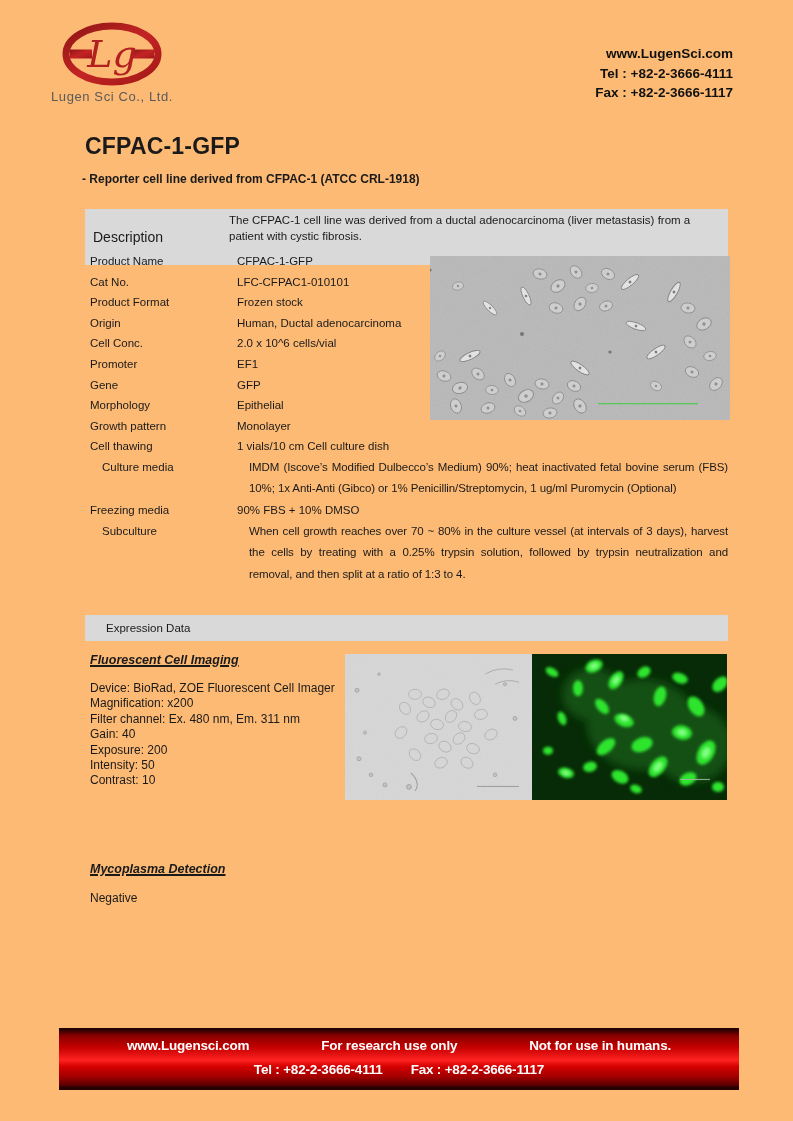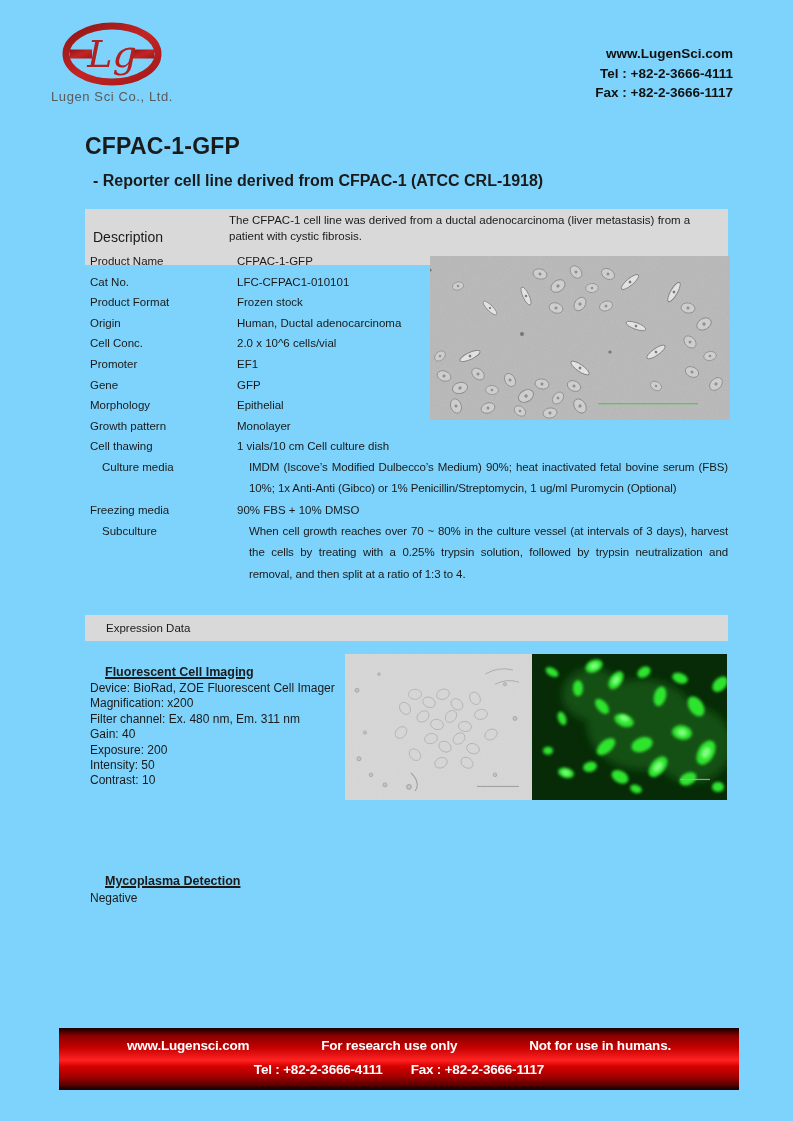--- a/index.html
+++ b/index.html
@@ -3,36 +3,36 @@
 <meta charset="utf-8">
 <style>
   * { margin: 0; padding: 0; box-sizing: border-box; }
   html, body { background: #ffffff; }
   body { font-family: "Liberation Sans", sans-serif; color: #1a1a1a; }
   .page {
     position: relative;
     width: 793px;
     height: 1121px;
     margin: 0 auto;
-    background: #7dd3fc;
+    background: #fdba74;
     overflow: hidden;
   }
   
   .logo-block { position: absolute; left: 46px; top: 22px; width: 132px; text-align: center; }
   .logo-mark { display: block; margin: 0 auto; }
   .company-name {
     margin-top: 1px; font-size: 13px; color: #5a5a5a; letter-spacing: .6px; white-space: nowrap;
   }
   .contact-block {
     position: absolute; right: 60px; top: 44px; text-align: right;
     font-size: 13.5px; font-weight: bold; line-height: 19.5px; color: #111;
   }
   
   .page-title { position: absolute; left: 85px; top: 133px; font-size: 23px; font-weight: bold; letter-spacing: .2px; }
-  .page-subtitle { position: absolute; left: 93px; top: 172px; font-size: 16px; font-weight: bold; }
+  .page-subtitle { position: absolute; left: 82px; top: 172px; font-size: 12px; font-weight: bold; }
   
   .description-row {
     position: absolute; left: 85px; top: 209px; width: 643px; min-height: 39px;
     background: #d9d9d9; display: flex;
   }
   .description-row .desc-label { width: 144px; padding-left: 8px; align-self: center; font-size: 14px; }
   .description-row .desc-text { flex: 1; padding: 4px 8px 21px 0; font-size: 11.5px; line-height: 15.5px; }
   
   .specs { position: absolute; left: 85px; top: 251px; width: 643px; font-size: 11.5px; }
   .spec-row { display: flex; }
@@ -45,22 +45,22 @@
   .brightfield { position: absolute; left: 345px; top: 654px; width: 187px; height: 146px; }
   .fluorescence { position: absolute; left: 532px; top: 654px; width: 195px; height: 146px; }
   .micrograph svg, .brightfield svg, .fluorescence svg { display: block; width: 100%; height: 100%; }
   
   .expr-header {
     position: absolute; left: 85px; top: 615px; width: 643px; height: 26px;
     background: #d9d9d9; font-size: 11.5px; line-height: 26px; padding-left: 13px;
   }
   .expr-header span { padding-left: 8px; }
   .imaging-heading, .myco-heading {
-    position: absolute; left: 105px; font-size: 12.5px; font-weight: bold; 
-    text-decoration: underline; text-decoration-thickness: 1.5px; margin-top: 12px;
+    position: absolute; left: 90px; font-size: 12.5px; font-weight: bold; font-style: italic;
+    text-decoration: underline; text-decoration-thickness: 1.5px;
   }
   .imaging-heading { top: 653px; }
   .imaging-details { position: absolute; left: 90px; top: 681px; font-size: 12px; line-height: 15.4px; }
   .myco-heading { top: 862px; }
   .myco-result { position: absolute; left: 90px; top: 891px; font-size: 12px; }
   
   .footer {
     position: absolute; left: 59px; top: 1028px; width: 680px; height: 62px;
     border-top: 2px solid #240000; border-bottom: 2px solid #240000;
     background: linear-gradient(180deg,

